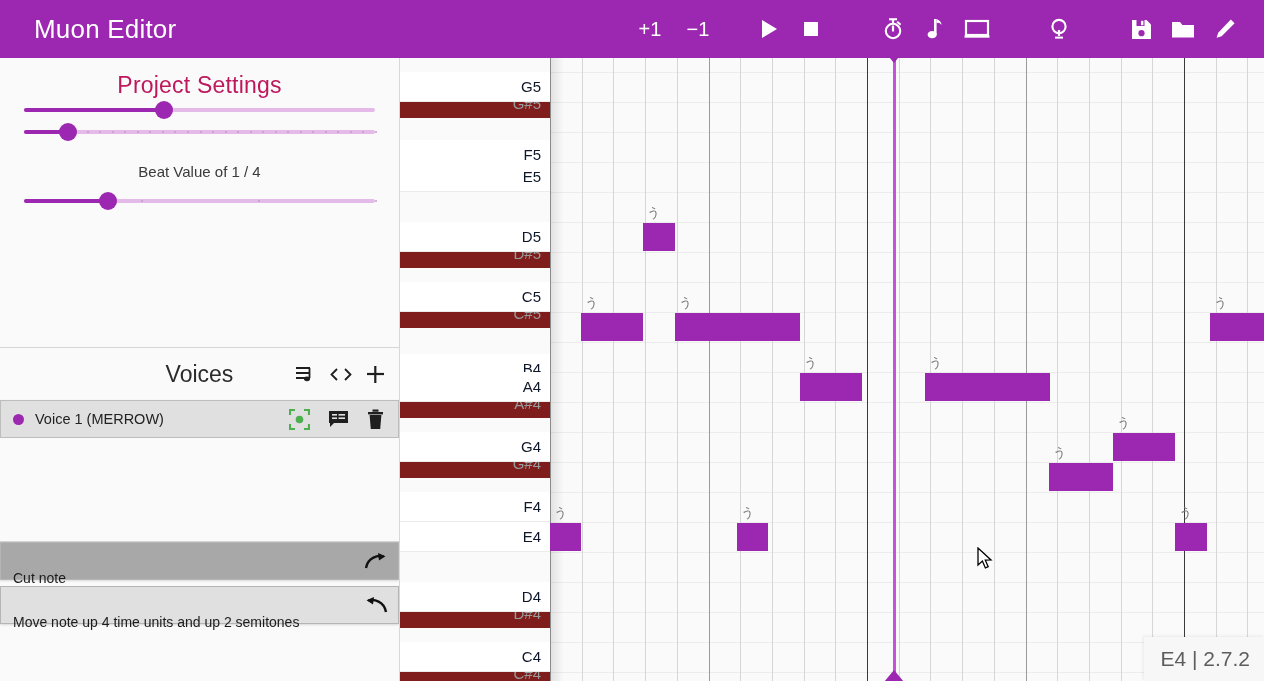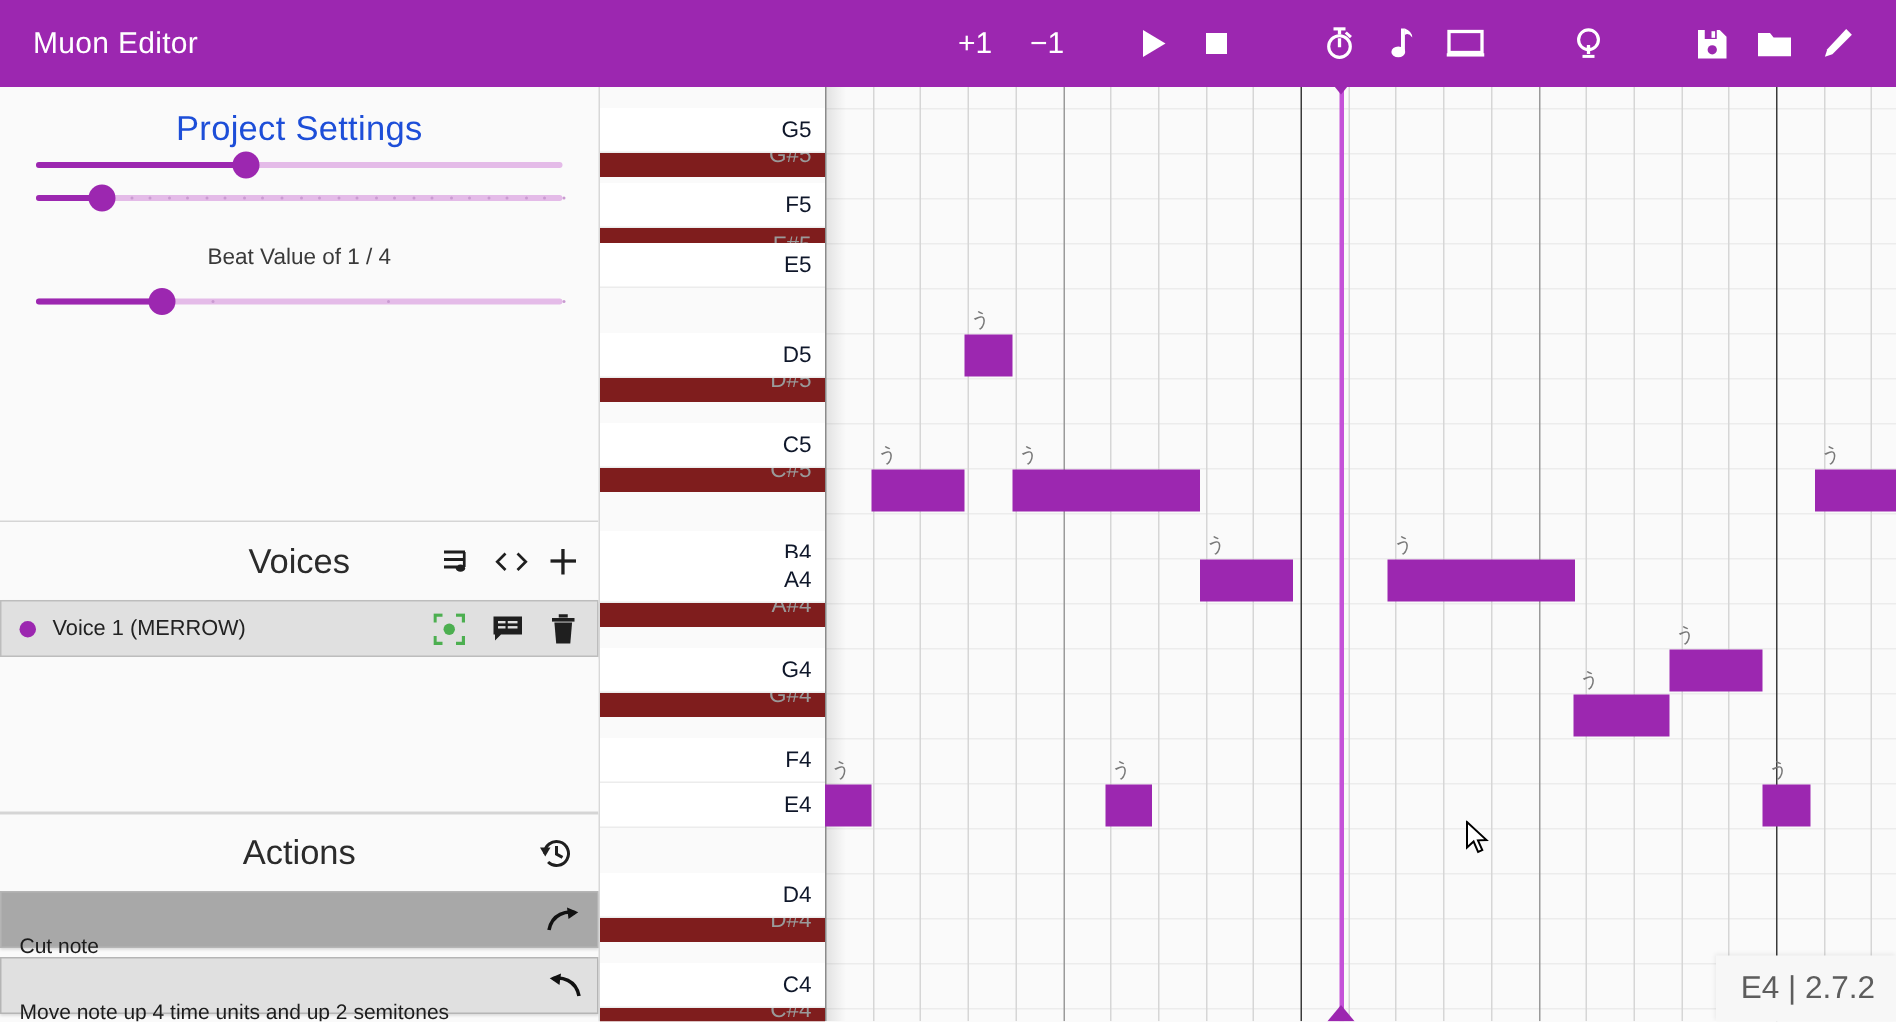--- a/index.html
+++ b/index.html
@@ -12,42 +12,42 @@
   #app { position: relative; width: 1264px; height: 681px; }
 
   
   .topbar {
     position: absolute; left: 0; top: 0; width: 1264px; height: 58px;
     background: #9c27b0;
     display: flex; align-items: center;
     color: #fff;
   }
   .app-title {
-    font-size: 20px; margin-left: 22px; letter-spacing: .2px;
+    font-size: 26px; margin-left: 34px; letter-spacing: .2px;
     font-weight: 400; color: #fff; white-space: nowrap;
   }
   .tb-group { display: flex; align-items: center; }
   .tb-btn {
     display: flex; align-items: center; justify-content: center;
     width: 42px; height: 42px; color: #fff; cursor: pointer;
     font-size: 19px; user-select: none;
   }
   .tb-btn svg { display: block; }
   .tb-spacer-a { width: 26px; }
   .tb-spacer-b { width: 40px; }
 
   
   .leftpanel {
     position: absolute; left: 0; top: 58px; width: 400px; height: 623px;
     background: #fafafa;
     border-right: 1px solid #d8d8d8;
     overflow: hidden;
   }
   .panel-head {
-    font-size: 23px; font-weight: 400; color: #1d4ed8;
+    font-size: 23px; font-weight: 400; color: #be185d;
     text-align: center; padding-top: 14px; letter-spacing: .2px;
   }
   .section-divider { border-bottom: 1px solid #d5d5d5; }
 
   .settings { padding: 0 0 12px 0; }
   .slider-label {
     text-align: center; font-size: 15px; color: #3a3a3a;
     margin-top: 20px; margin-bottom: 10px;
   }
   .slider-wrap { position: relative; height: 22px; margin: 0 24px; }
@@ -387,30 +387,20 @@
               <path d="M2.6 6 H14.4 L13.2 20 H3.8 Z" fill="#1f1f1f"></path>
             </svg>
           </div>
         </div>
       </div>
 
       <div class="voices-body section-divider"></div>
     </div>
 
     <div>
-      <div class="actions-head">
-        <div class="title">Actions</div>
-        <div class="hist">
-          <svg width="24" height="24" viewBox="0 0 24 24">
-            <path d="M4 12 a8 8 0 1 1 2.4 5.7" fill="none" stroke="#1f1f1f" stroke-width="2"></path>
-            <polygon points="1,8 8,8 4.5,14" fill="#1f1f1f"></polygon>
-            <polyline points="12,7 12,12.4 16,14.6" fill="none" stroke="#1f1f1f" stroke-width="2"></polyline>
-          </svg>
-        </div>
-      </div>
 
       <div class="action-row sel">
         <div class="action-label">Cut note</div>
         <div class="action-icon">
           <svg width="24" height="18" viewBox="0 0 24 18">
             <path d="M2 16 C4 5 14 3 19.5 4.5" fill="none" stroke="#111" stroke-width="2.4"></path>
             <polygon points="14,1 21.5,4.2 15,8.6" fill="#111"></polygon>
           </svg>
         </div>
       </div>
@@ -432,21 +422,21 @@
     <div class="keys" id="keys">
         <div class="key black" style="position: absolute; top: -16px;">
           <span>G#5</span>
         </div>
         <div class="key white" style="position: absolute; top: 14px;">
           <span>G5</span>
         </div>
         <div class="key black" style="position: absolute; top: 44px;">
           <span>F#5</span>
         </div>
-        <div class="key white" style="position: absolute; top: 64px;">
+        <div class="key white" style="position: absolute; top: 82px;">
           <span>F5</span>
         </div>
         <div class="key white" style="position: absolute; top: 104px;">
           <span>E5</span>
         </div>
         <div class="key black" style="position: absolute; top: 134px;">
           <span>D#5</span>
         </div>
         <div class="key white" style="position: absolute; top: 164px;">
           <span>D5</span>

